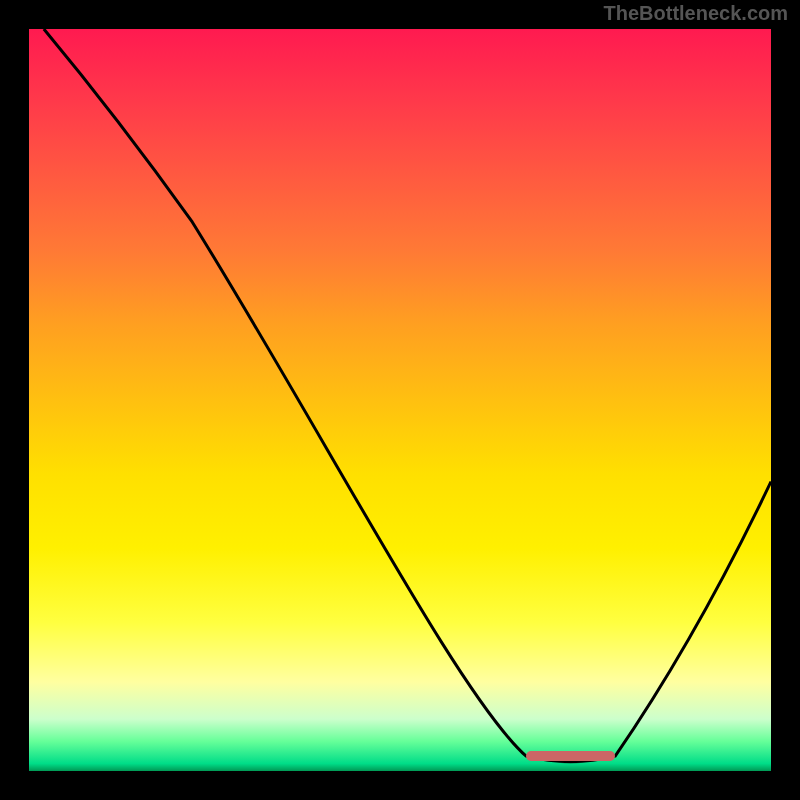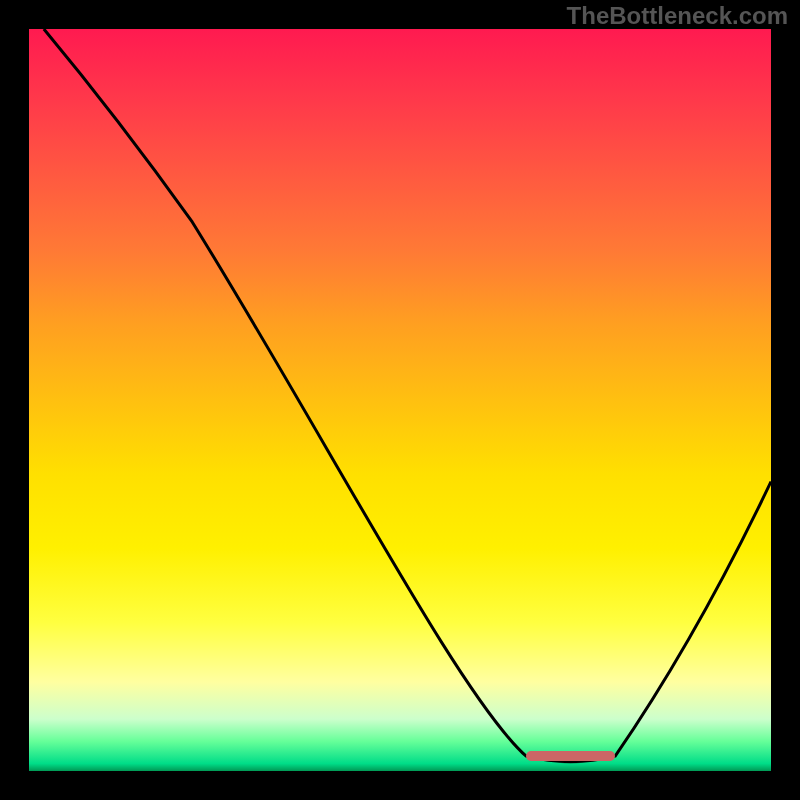--- a/index.html
+++ b/index.html
@@ -36,21 +36,21 @@
       #ccffcc 93%,
       #66ff99 96%,
       #00dd88 99%,
       #009955 100%
     );
   }
   .watermark {
     position: absolute;
     top: 2px;
     right: 12px;
-    font-size: 24px;
+    font-size: 20px;
     font-weight: bold;
     color: #555;
     font-family: Arial, sans-serif;
     z-index: 10;
   }
   svg.curve {
     position: absolute;
     left: 0;
     top: 0;
     width: 742px;

